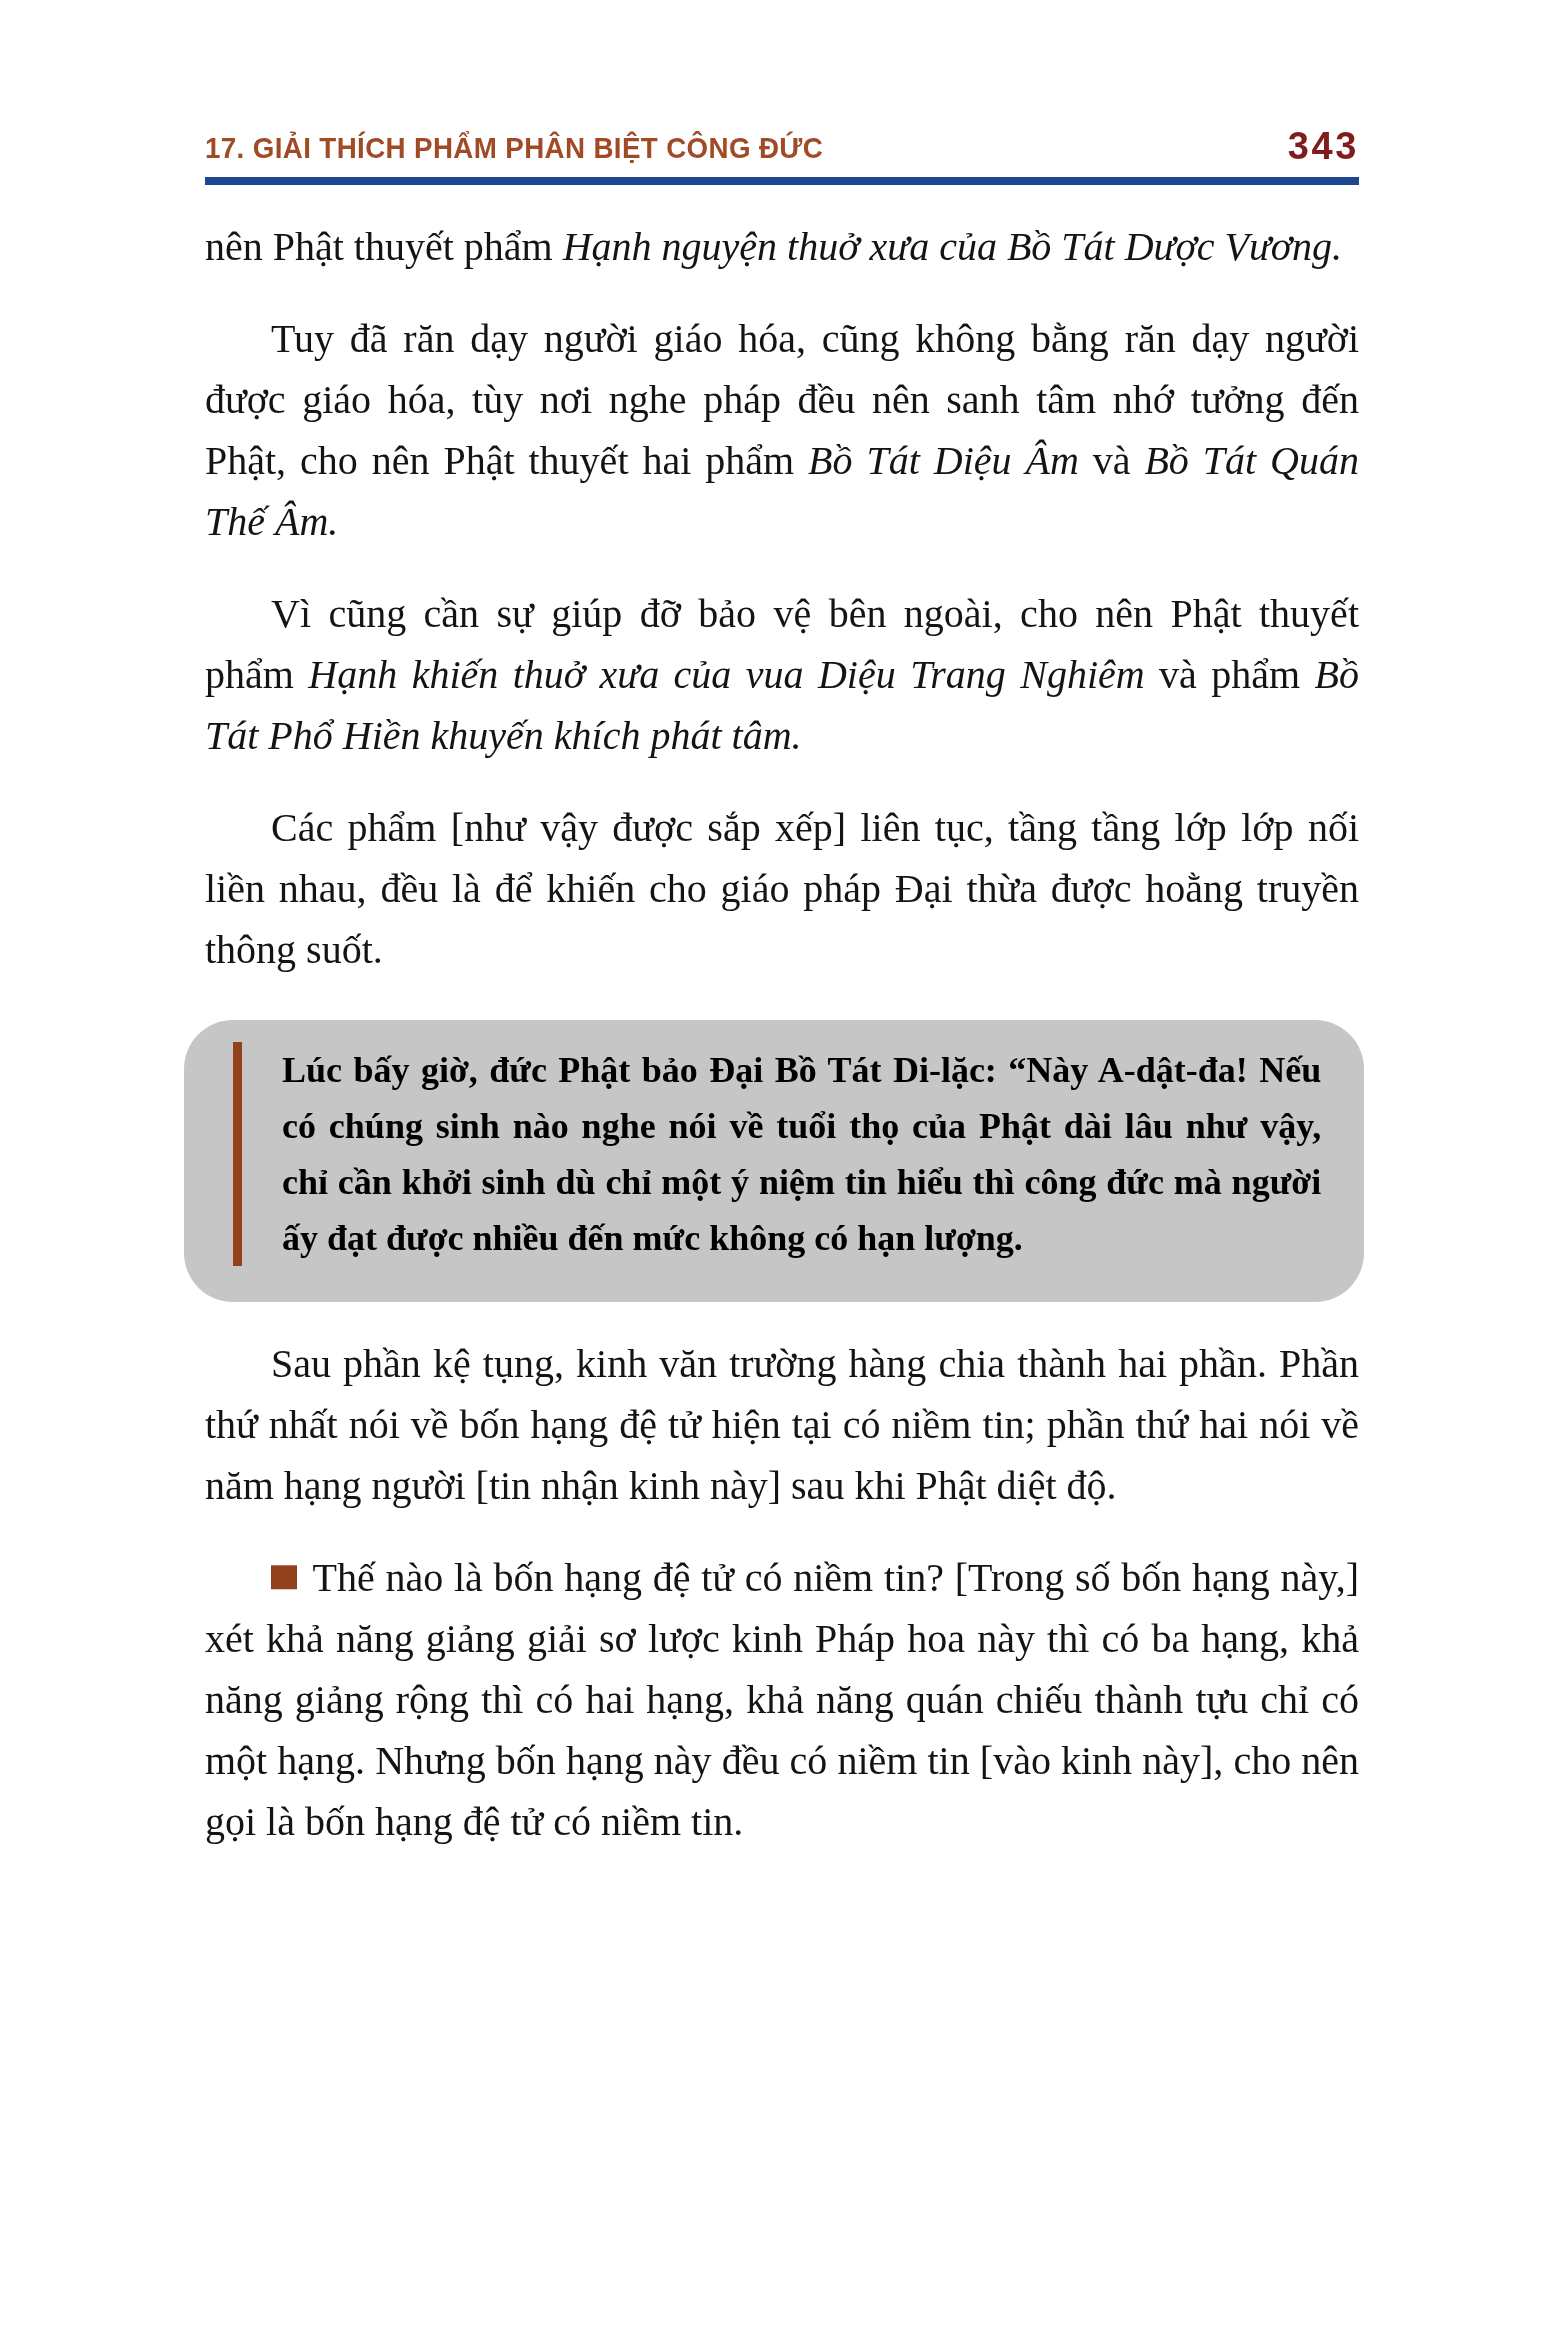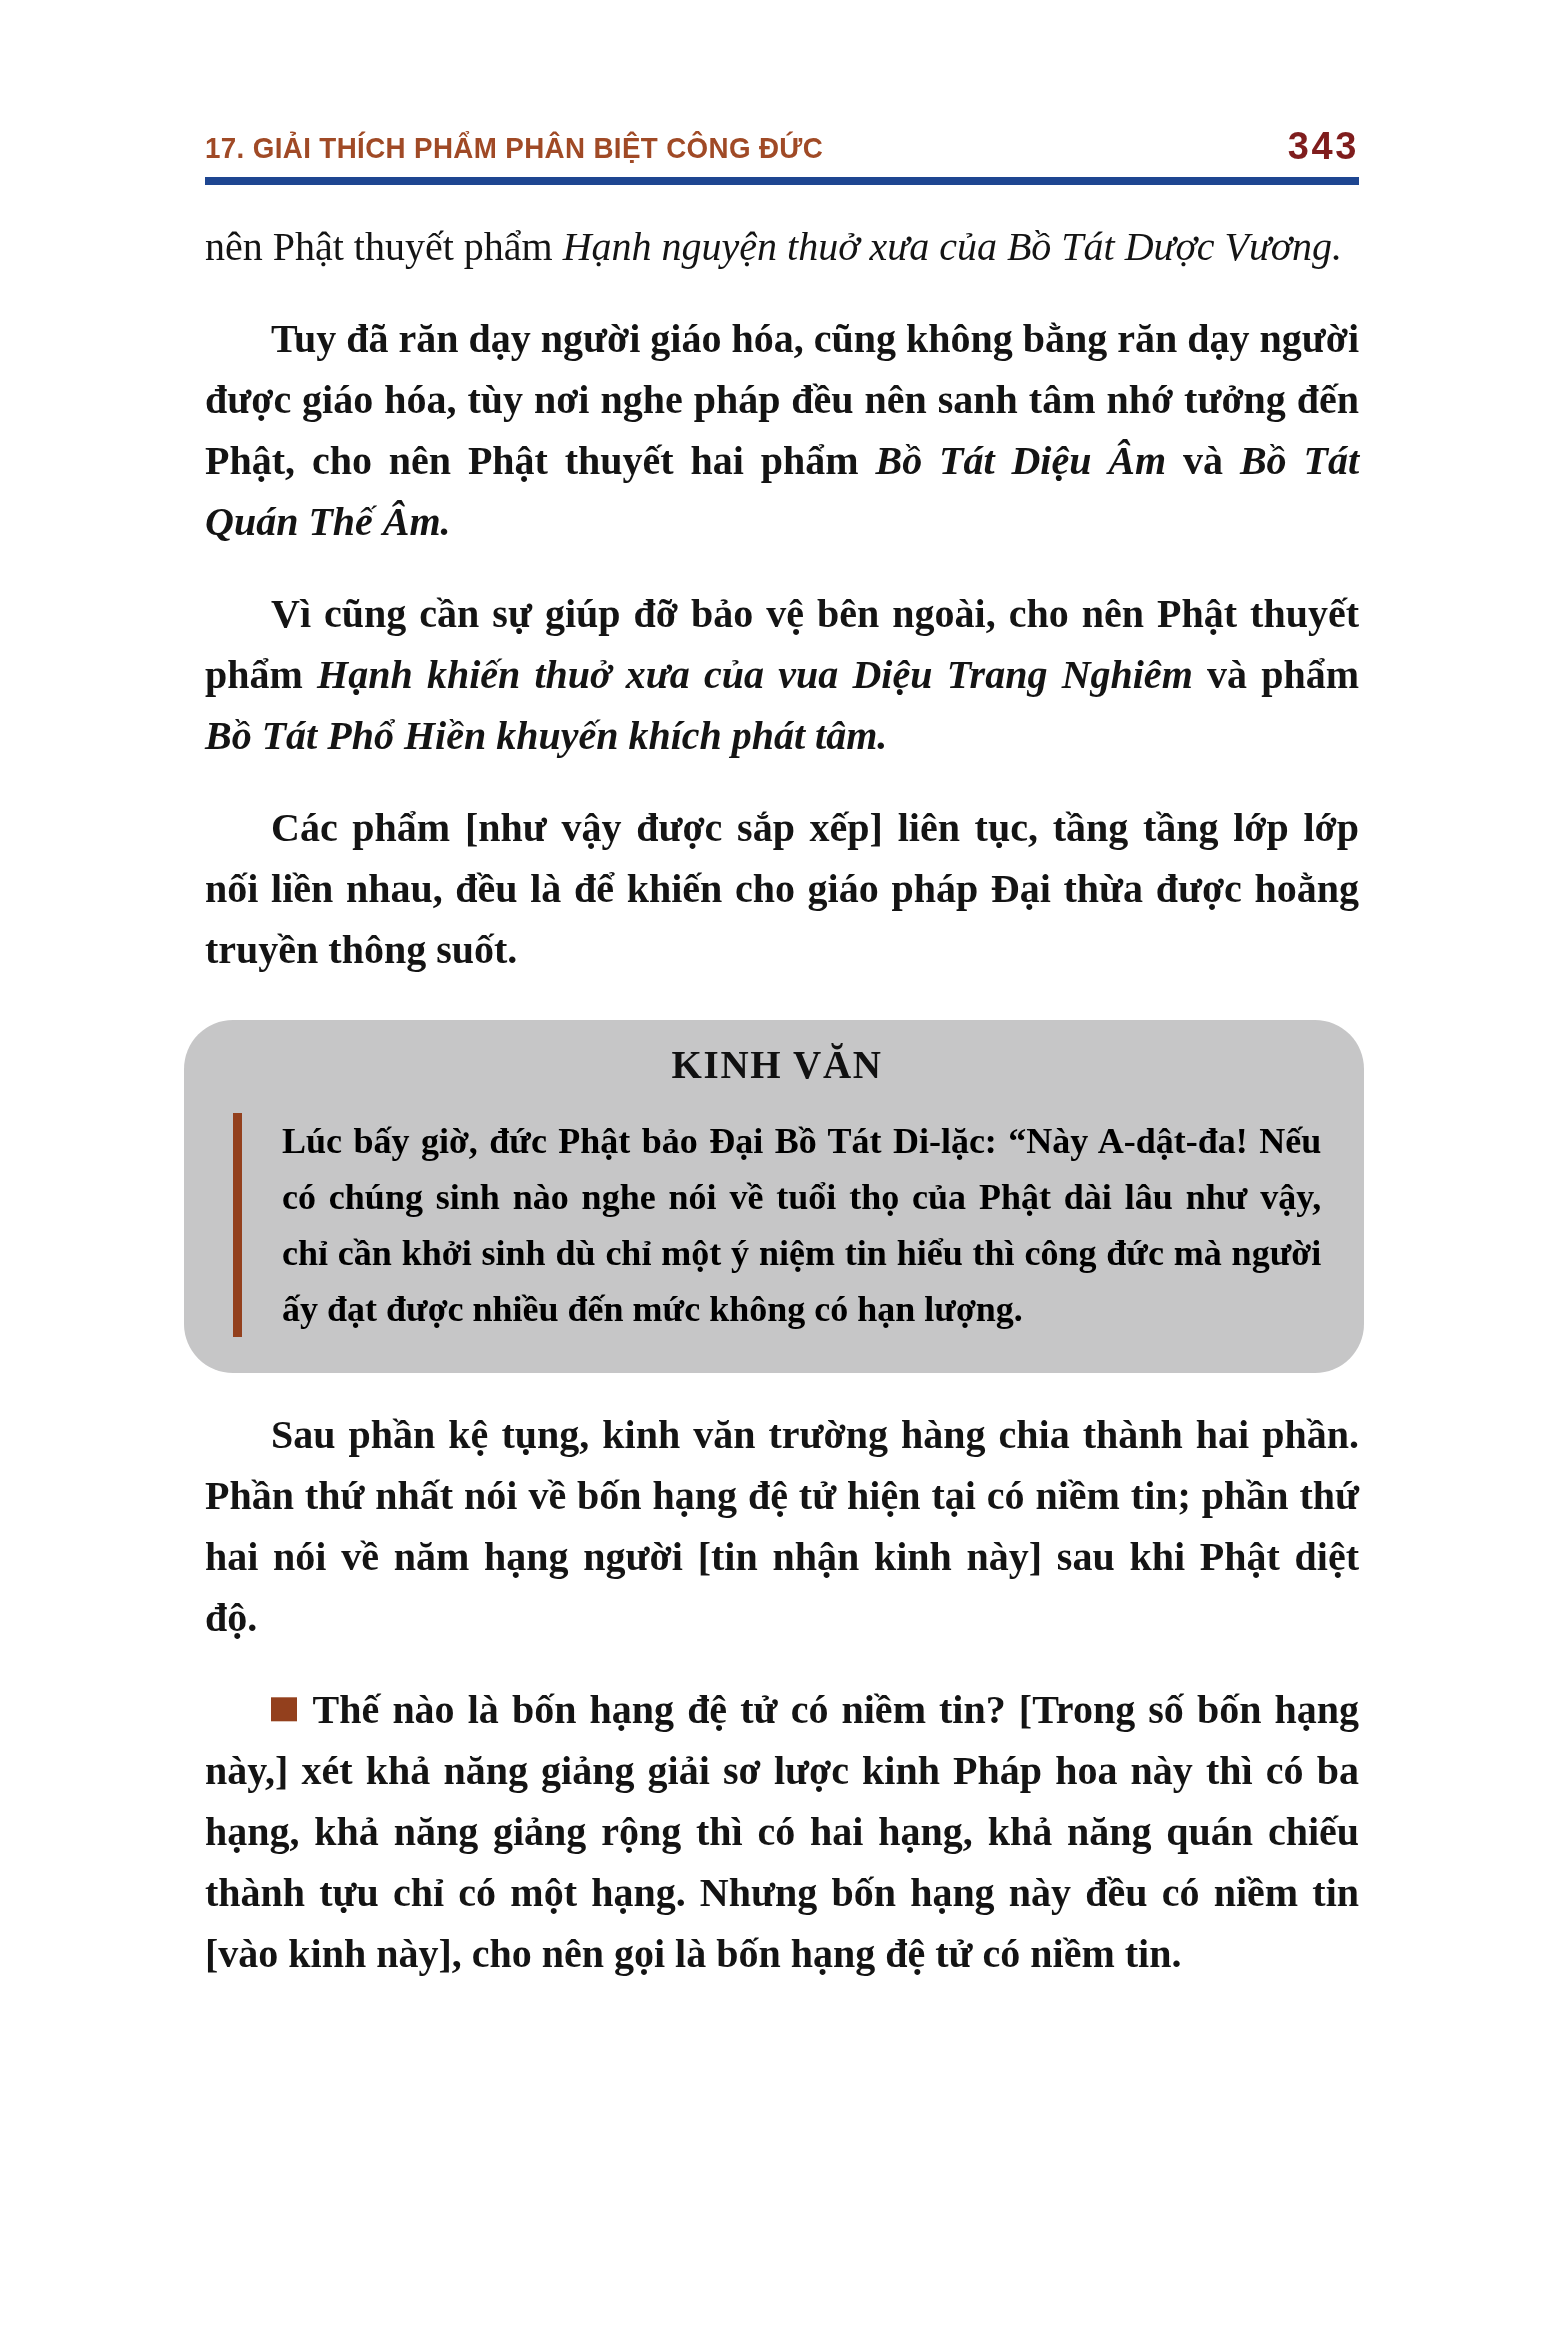--- a/index.html
+++ b/index.html
@@ -44,21 +44,21 @@
     background:#1e4691;
     margin-top:12px;
   }
   .body p {
     font-size:40px;
     line-height:61px;
     text-align:justify;
     margin:31px 0 0 0;
   }
   .body.first p:first-child { }
-  .body p.indent { text-indent:66px;font-weight:bold; }
+  .body p.indent { text-indent:66px; }
   .body em { font-style:italic; }
   .bullet-sq {
     display:inline-block;
     width:26px; height:24px;
     background:#93401d;
     margin-right:15.6px;
     transform:translateY(-1.7px);
   }
   .kinhvan {
     background:#c6c6c7;
@@ -99,21 +99,20 @@
     <div class="rule"></div>
 
     <div class="body first">
         <p><span>nên Phật thuyết phẩm </span><em>Hạnh nguyện thuở xưa của Bồ Tát Dược Vương.</em></p>
         <p class="indent"><span>Tuy đã răn dạy người giáo hóa, cũng không bằng răn dạy người được giáo hóa, tùy nơi nghe pháp đều nên sanh tâm nhớ tưởng đến Phật, cho nên Phật thuyết hai phẩm </span><em>Bồ Tát Diệu Âm</em><span> và </span><em>Bồ Tát Quán Thế Âm.</em></p>
         <p class="indent"><span>Vì cũng cần sự giúp đỡ bảo vệ bên ngoài, cho nên Phật thuyết phẩm </span><em>Hạnh khiến thuở xưa của vua Diệu Trang Nghiêm</em><span> và phẩm </span><em>Bồ Tát Phổ Hiền khuyến khích phát tâm.</em></p>
         <p class="indent"><span>Các phẩm [như vậy được sắp xếp] liên tục, tầng tầng lớp lớp nối liền nhau, đều là để khiến cho giáo pháp Đại thừa được hoằng truyền thông suốt.</span></p>
       </div>
 
     <section class="kinhvan">
-      <h2>KINH VĂN</h2>
       <blockquote>Lúc bấy giờ, đức Phật bảo Đại Bồ Tát Di-lặc: “Này A-dật-đa! Nếu có chúng sinh nào nghe nói về tuổi thọ của Phật dài lâu như vậy, chỉ cần khởi sinh dù chỉ một ý niệm tin hiểu thì công đức mà người ấy đạt được nhiều đến mức không có hạn lượng.</blockquote>
     </section>
 
     <div class="body">
         <p class="indent"><span>Sau phần kệ tụng, kinh văn trường hàng chia thành hai phần. Phần thứ nhất nói về bốn hạng đệ tử hiện tại có niềm tin; phần thứ hai nói về năm hạng người [tin nhận kinh này] sau khi Phật diệt độ.</span></p>
         <p class="indent"><span class="bullet-sq"></span><span>Thế nào là bốn hạng đệ tử có niềm tin? [Trong số bốn hạng này,] xét khả năng giảng giải sơ lược kinh Pháp hoa này thì có ba hạng, khả năng giảng rộng thì có hai hạng, khả năng quán chiếu thành tựu chỉ có một hạng. Nhưng bốn hạng này đều có niềm tin [vào kinh này], cho nên gọi là bốn hạng đệ tử có niềm tin.</span></p>
       </div>
 
   </div>
 </div>

